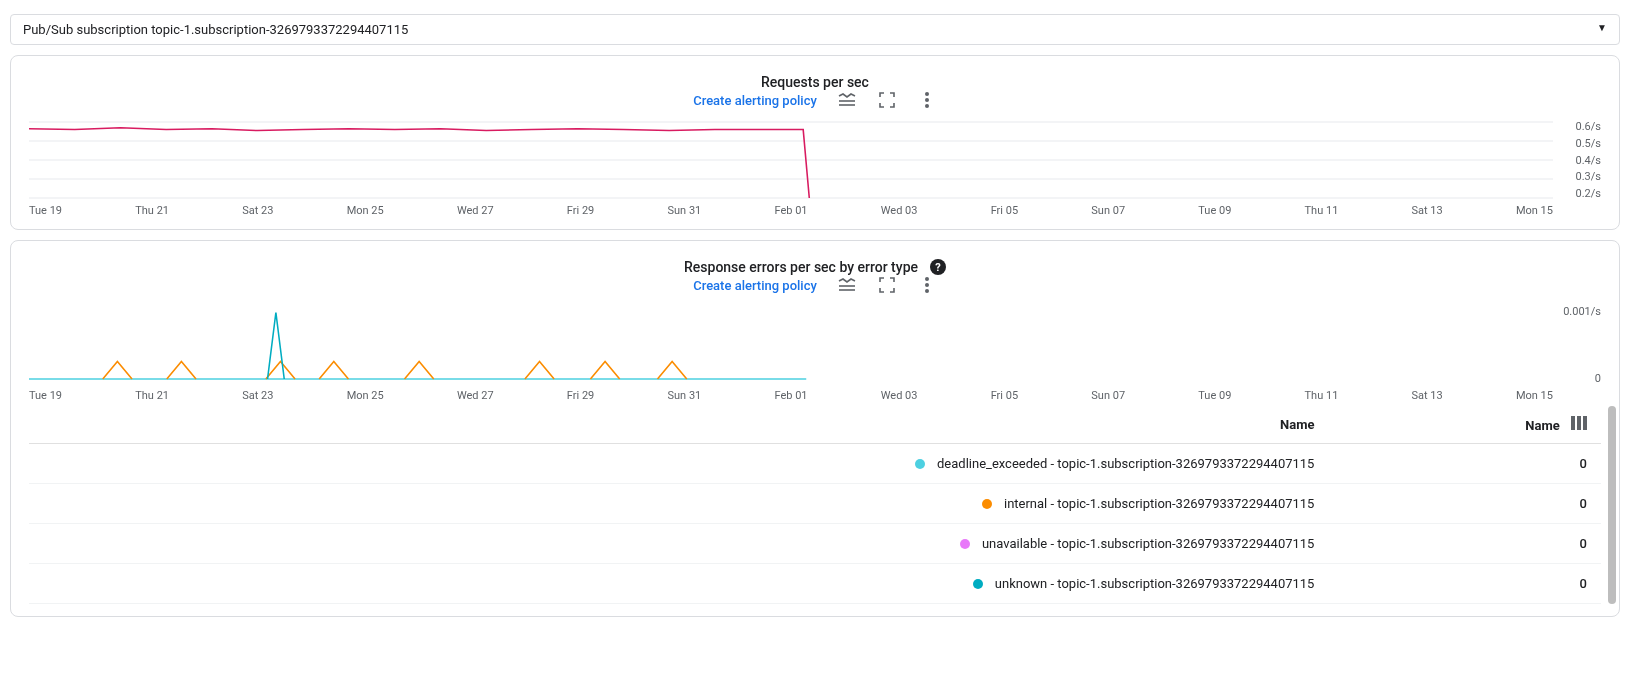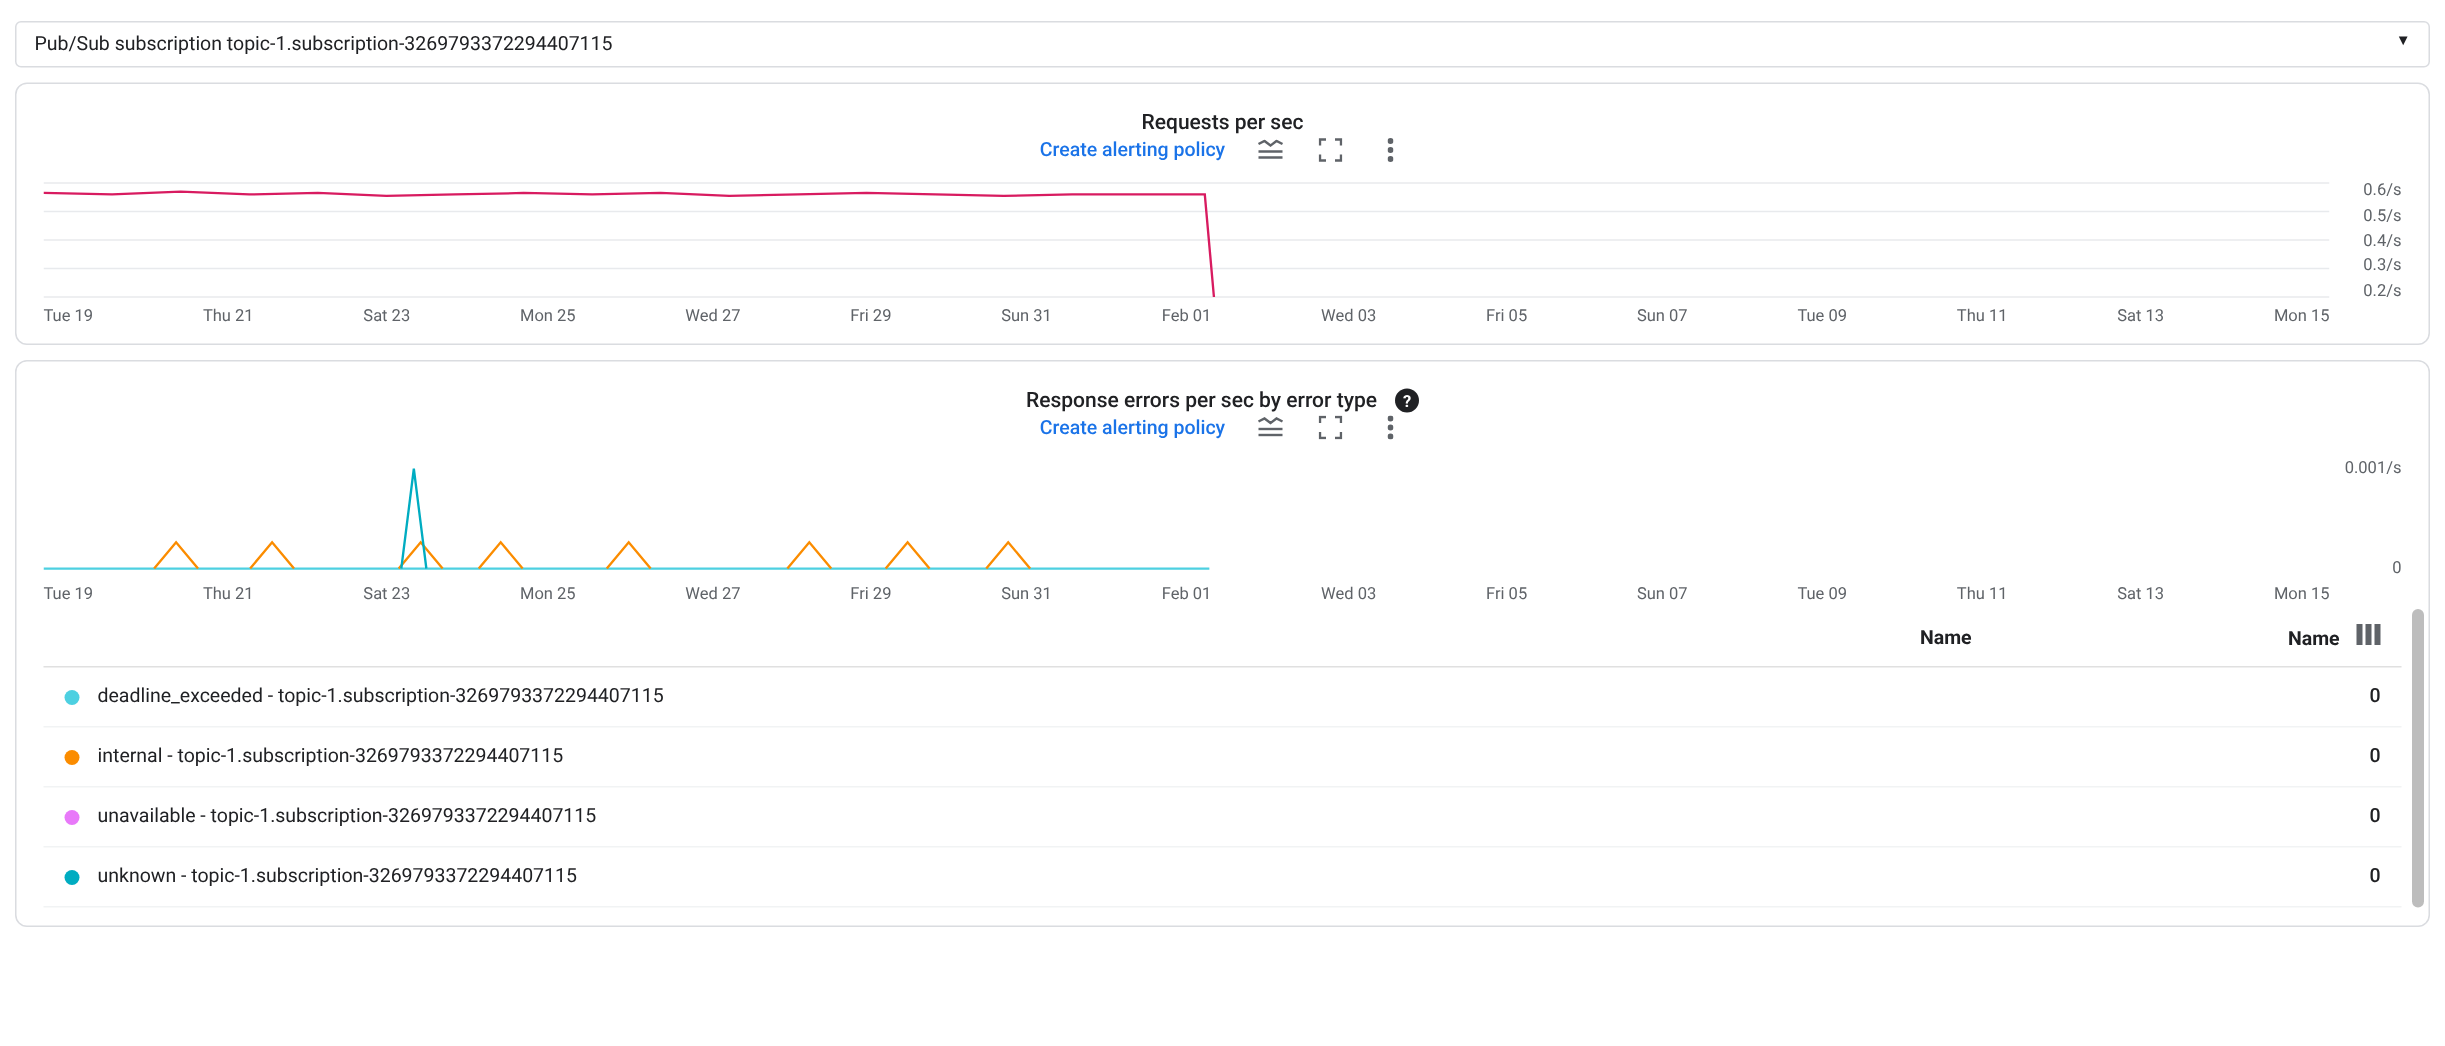--- a/index.html
+++ b/index.html
@@ -82,21 +82,21 @@
     width: 10px; height: 10px; border-radius: 50%; flex-shrink: 0;
   }
   .table { width: 100%; border-collapse: collapse; margin-top: 4px; }
   .table th {
     text-align: right; font-weight: 700; font-size: 13px; padding: 10px 14px;
     border-bottom: 1px solid #e0e0e0;
   }
   .table th.val { text-align: right; }
   .table td { padding: 12px 14px; border-bottom: 1px solid #f1f3f4; font-size: 13px; }
   .table td.val { text-align: right; font-weight: 500; }
-  .name-cell { display: flex; align-items: center; gap: 12px; }
+  .name-cell { display: flex; align-items: center; gap: 12px; justify-content: flex-end; }
   .cols-icon { display: inline-flex; gap: 2px; margin-left: 8px; cursor: pointer; }
   .cols-icon span { width: 4px; height: 14px; background: #5f6368; }
   .table-wrap { position: relative; }
   .scroll-hint {
     position: absolute; right: -15px; top: 0; bottom: 0; width: 8px;
     background: #bdbdbd; border-radius: 4px;
   }
 </style>
 </head>
 <body>

